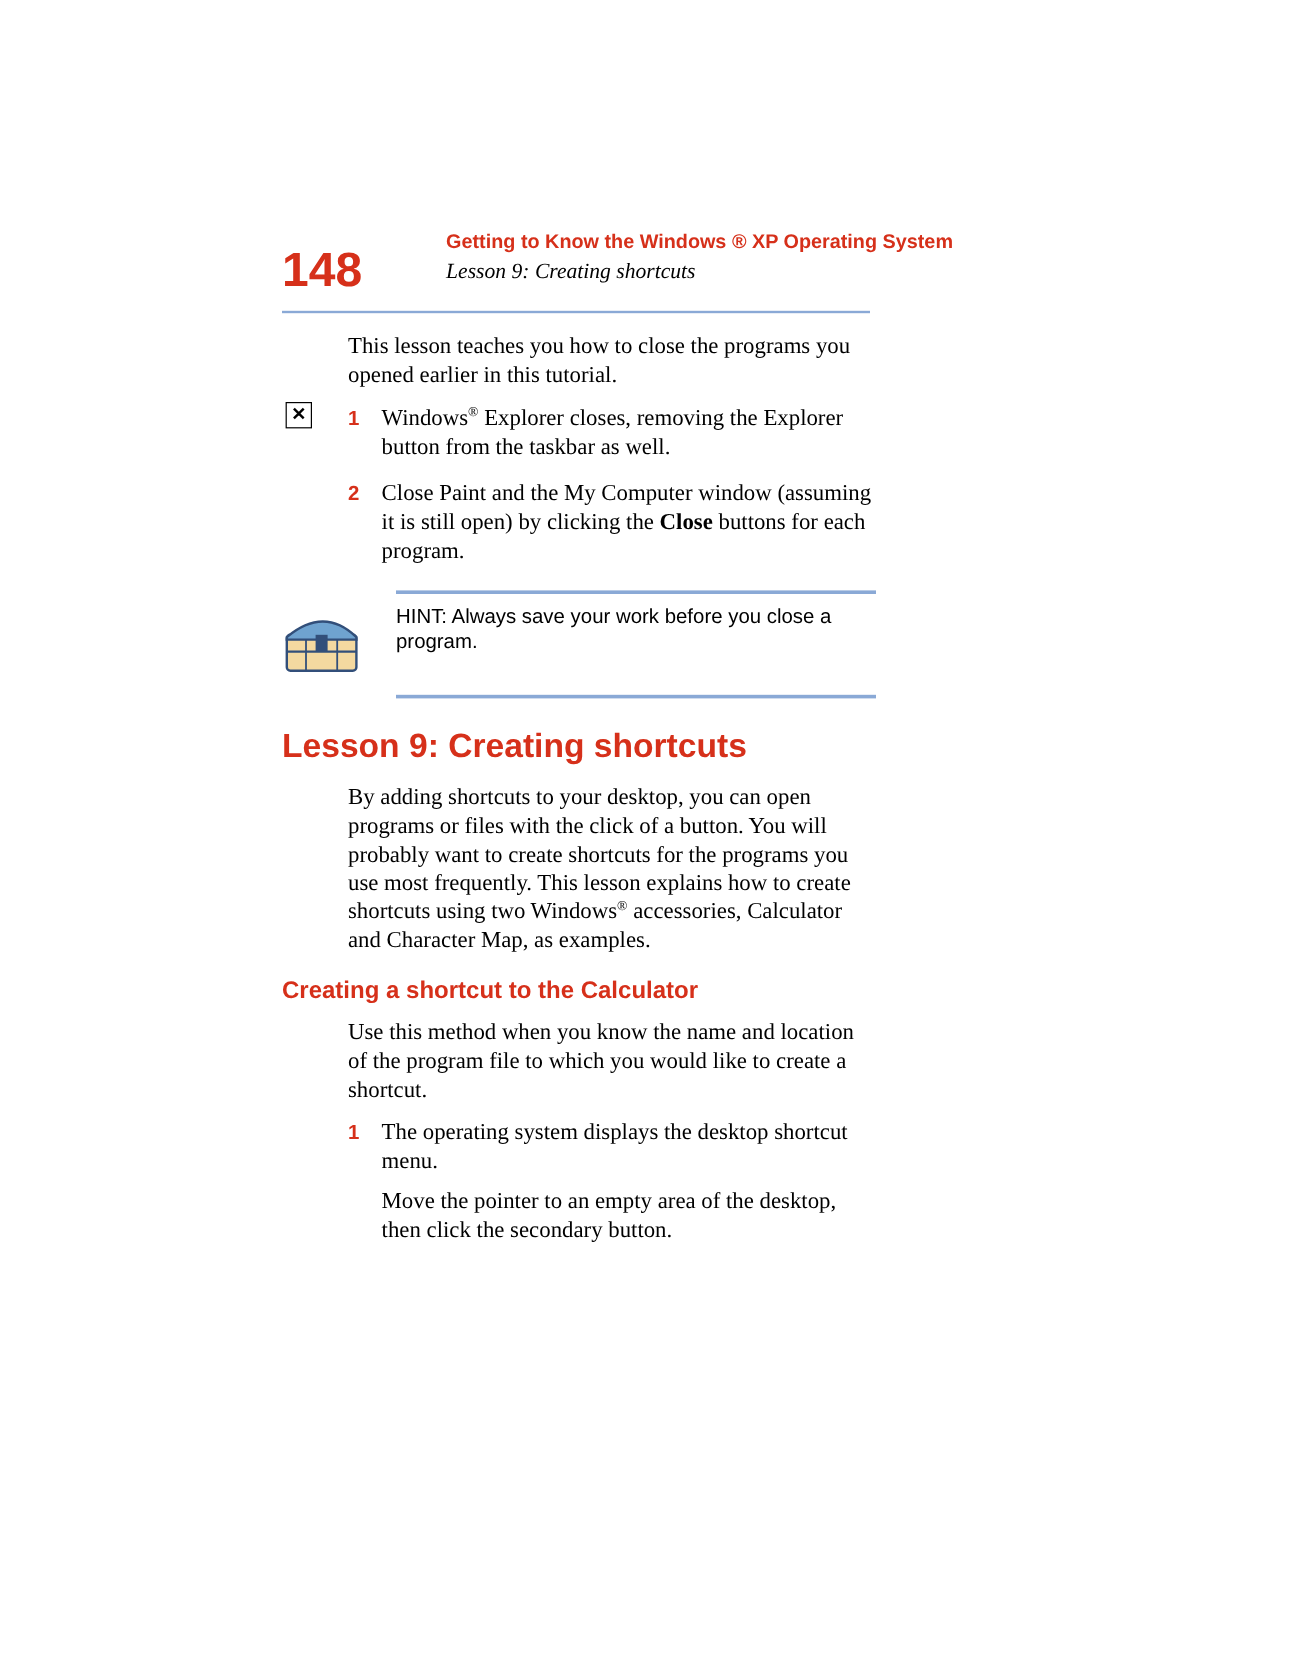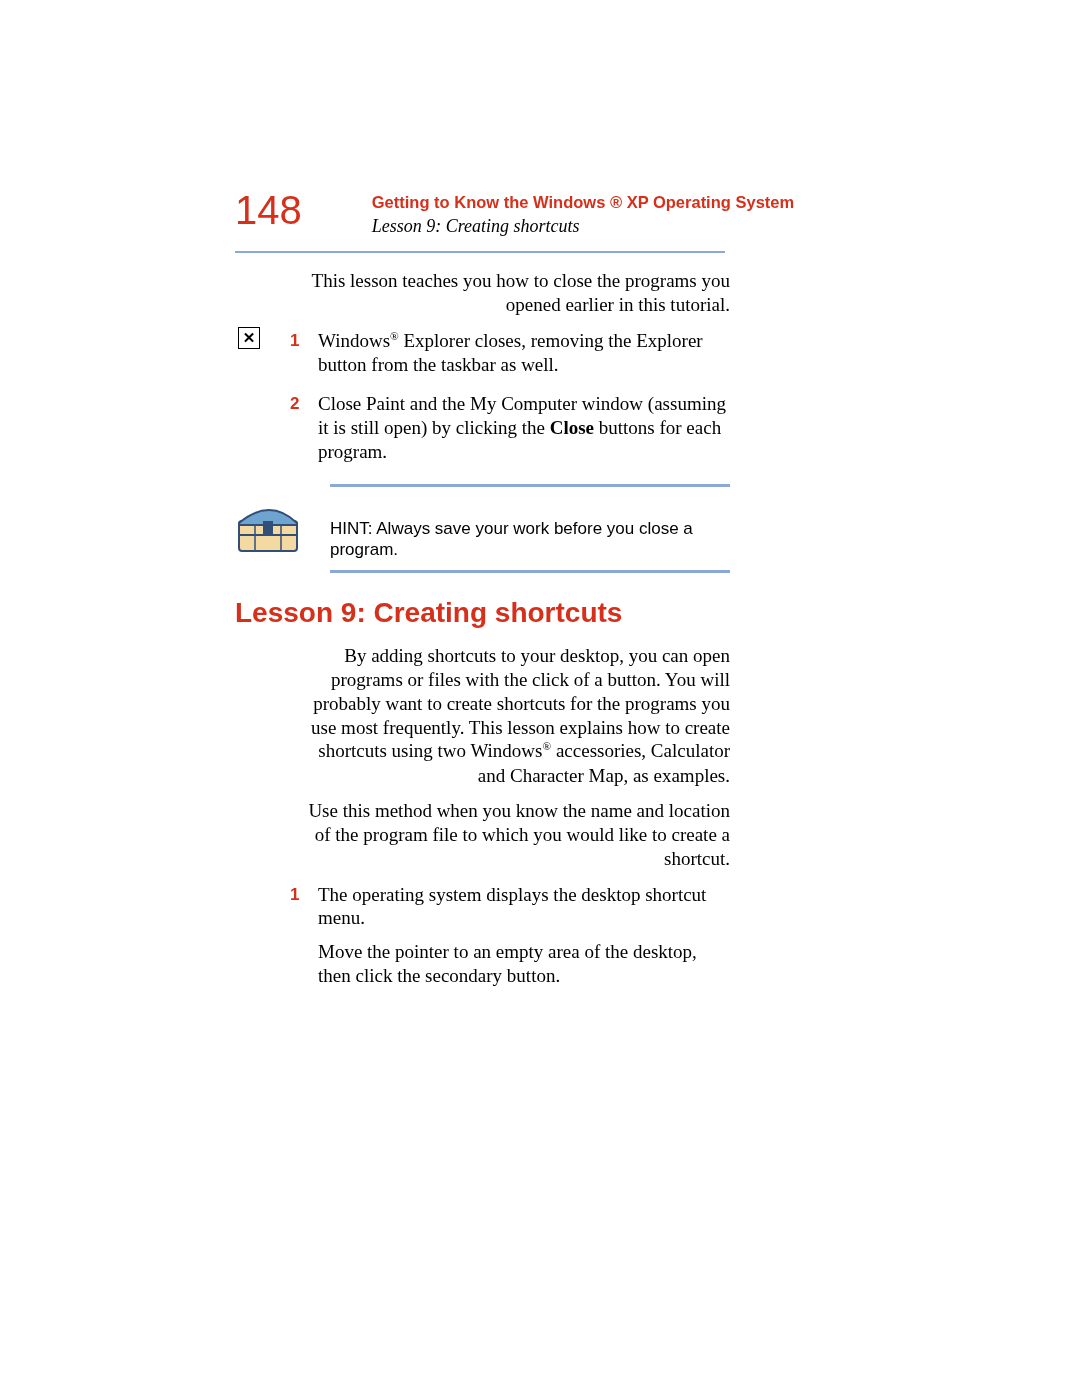--- a/index.html
+++ b/index.html
@@ -18,26 +18,26 @@
     box-sizing: border-box;
     padding: 188px 160px 0 160px;
   }
   .header-row {
     display: flex;
     align-items: flex-start;
     margin-left: 75px;
   }
   .pgnum {
     font-family: Arial, Helvetica, sans-serif;
-    font-weight: 400;
+    font-weight: 700;
     font-size: 40px;
     color: #d6301a;
     line-height: 1;
     margin-right: 22px;
-    margin-top: 2px;
+    margin-top: 17px;
   }
   .header-text {
     padding-top: 4px;
     margin-left: 48px;
   }
   .chapter-title {
     font-family: Arial, Helvetica, sans-serif;
     font-weight: bold;
     font-size: 16.5px;
     color: #d6301a;
@@ -57,21 +57,20 @@
     margin-left: 75px;
     margin-top: 14px;
     margin-bottom: 16px;
   }
   .content-col {
     margin-left: 130px;
     width: 440px;
   }
   .para {
     margin: 0 0 12px 0;
-    text-align: right;
   }
   .step-row {
     display: flex;
     margin-bottom: 6px;
     position: relative;
   }
   .step-num {
     width: 28px;
     flex: 0 0 28px;
     color: #d6301a;
@@ -113,21 +112,21 @@
   }
   .hint-rule {
     border: none;
     border-top: 3px solid #8aa9d6;
     margin: 0;
     width: 400px;
     margin-left: 95px;
   }
   .hint-row {
     display: flex;
-    align-items: flex-end;
+    align-items: flex-start;
     padding: 6px 0 10px 0;
   }
   .hint-icon {
     width: 70px;
     flex: 0 0 70px;
     margin-right: 25px;
     margin-top: 2px;
   }
   .hint-text {
     font-family: Arial, Helvetica, sans-serif;
@@ -202,20 +201,21 @@
     </div>
     <hr class="hint-rule">
   </div>
 
   <div class="h1">Lesson 9: Creating shortcuts</div>
 
   <div class="content-col">
     <p class="para">By adding shortcuts to your desktop, you can open programs or files with the click of a button. You will probably want to create shortcuts for the programs you use most frequently. This lesson explains how to create shortcuts using two Windows<sup class="reg">®</sup> accessories, Calculator and Character Map, as examples.</p>
   </div>
 
+  <div class="h2">Creating a shortcut to the Calculator</div>
 
   <div class="content-col">
     <p class="para">Use this method when you know the name and location of the program file to which you would like to create a shortcut.</p>
 
     <div class="step-row">
       <div class="step-num">1</div>
       <div class="step-body">
         <p>The operating system displays the desktop shortcut menu.</p>
         <p>Move the pointer to an empty area of the desktop, then click the secondary button.</p>
       </div>

